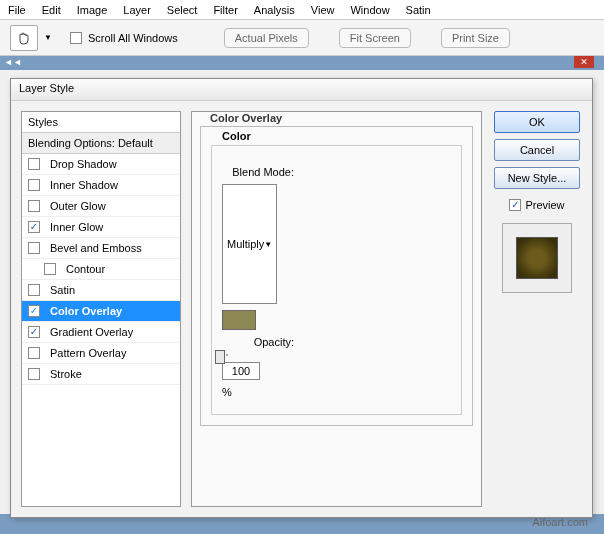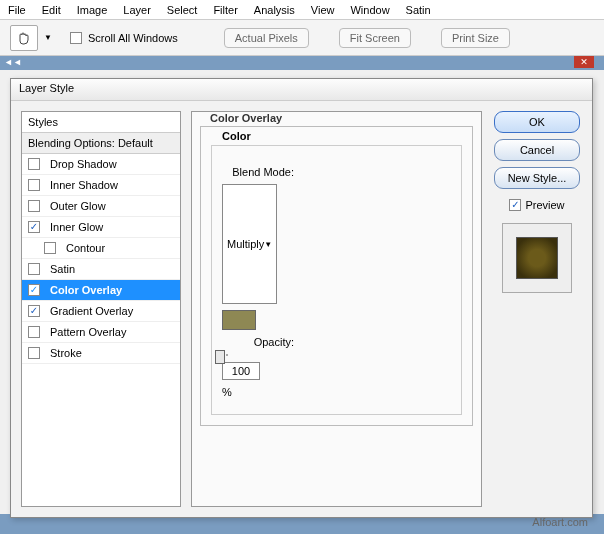--- a/index.html
+++ b/index.html
@@ -39,21 +39,21 @@
 .form-row { display: flex; align-items: flex-start; gap: 6px; margin: 6px 0; flex-direction: column; }
 .form-row .lbl { width: 72px; text-align: right; }
 .dropdown { flex: 0 0 120px; height: 20px; border: 1px solid #888; background: #fff; display: flex; align-items: center; justify-content: space-between; padding: 0 4px; }
 .dropdown .arrow { font-size: 8px; }
 .swatch { width: 34px; height: 20px; border: 1px solid #666; background: #8e8854; }
 .slider { flex: 1; height: 4px; background: #ddd; border: 1px solid #aaa; position: relative; margin: 0 4px; }
 .slider .thumb { position: absolute; right: 2px; top: -5px; width: 10px; height: 14px; background: #e8e8e8; border: 1px solid #666; }
 .numbox { width: 38px; height: 18px; border: 1px solid #888; background: #fff; text-align: center; line-height: 16px; }
 
 .right-panel { width: 90px; display: flex; flex-direction: column; gap: 6px; align-items: center; }
-.dlg-btn { width: 86px; height: 22px; border: 1px solid #6a8ab8; background: linear-gradient(#fefefe,#d8e4f2); border-radius: 9px; text-align: center; line-height: 20px; }
+.dlg-btn { width: 86px; height: 22px; border: 1px solid #6a8ab8; background: linear-gradient(#fefefe,#d8e4f2); border-radius: 2px; text-align: center; line-height: 20px; }
 .dlg-btn.ok { border: 1px solid #3a70c8; background: linear-gradient(#e8f2ff,#c8ddf7); }
 .preview-row { display: flex; align-items: center; gap: 4px; margin-top: 4px; }
 .preview-box { margin-top: 6px; width: 70px; height: 70px; border: 1px solid #aaa; background: #eee; display: flex; align-items: center; justify-content: center; }
 .preview-thumb { width: 42px; height: 42px; background: radial-gradient(circle at 50% 50%, #6b5a1a 30%, #3a300c 80%); border: 1px solid #555; }
 
 .watermark { position: absolute; right: 16px; bottom: 6px; color: #666; }
 .bottom-bg { position: absolute; left: 0; right: 0; bottom: 0; height: 20px; background: #7a9cc0; z-index: -1; }
 </style>
 </head>
 <body>
@@ -107,20 +107,24 @@
             <span class="checkbox"></span>
             <span>Inner Shadow</span>
           </div>
           <div class="style-row">
             <span class="checkbox"></span>
             <span>Outer Glow</span>
           </div>
           <div class="style-row">
             <span class="checkbox checked"></span>
             <span>Inner Glow</span>
+          </div>
+          <div class="style-row">
+            <span class="checkbox"></span>
+            <span>Bevel and Emboss</span>
           </div>
           <div class="style-row indent">
             <span class="checkbox"></span>
             <span>Contour</span>
           </div>
           <div class="style-row">
             <span class="checkbox"></span>
             <span>Satin</span>
           </div>
           <div class="style-row selected">

